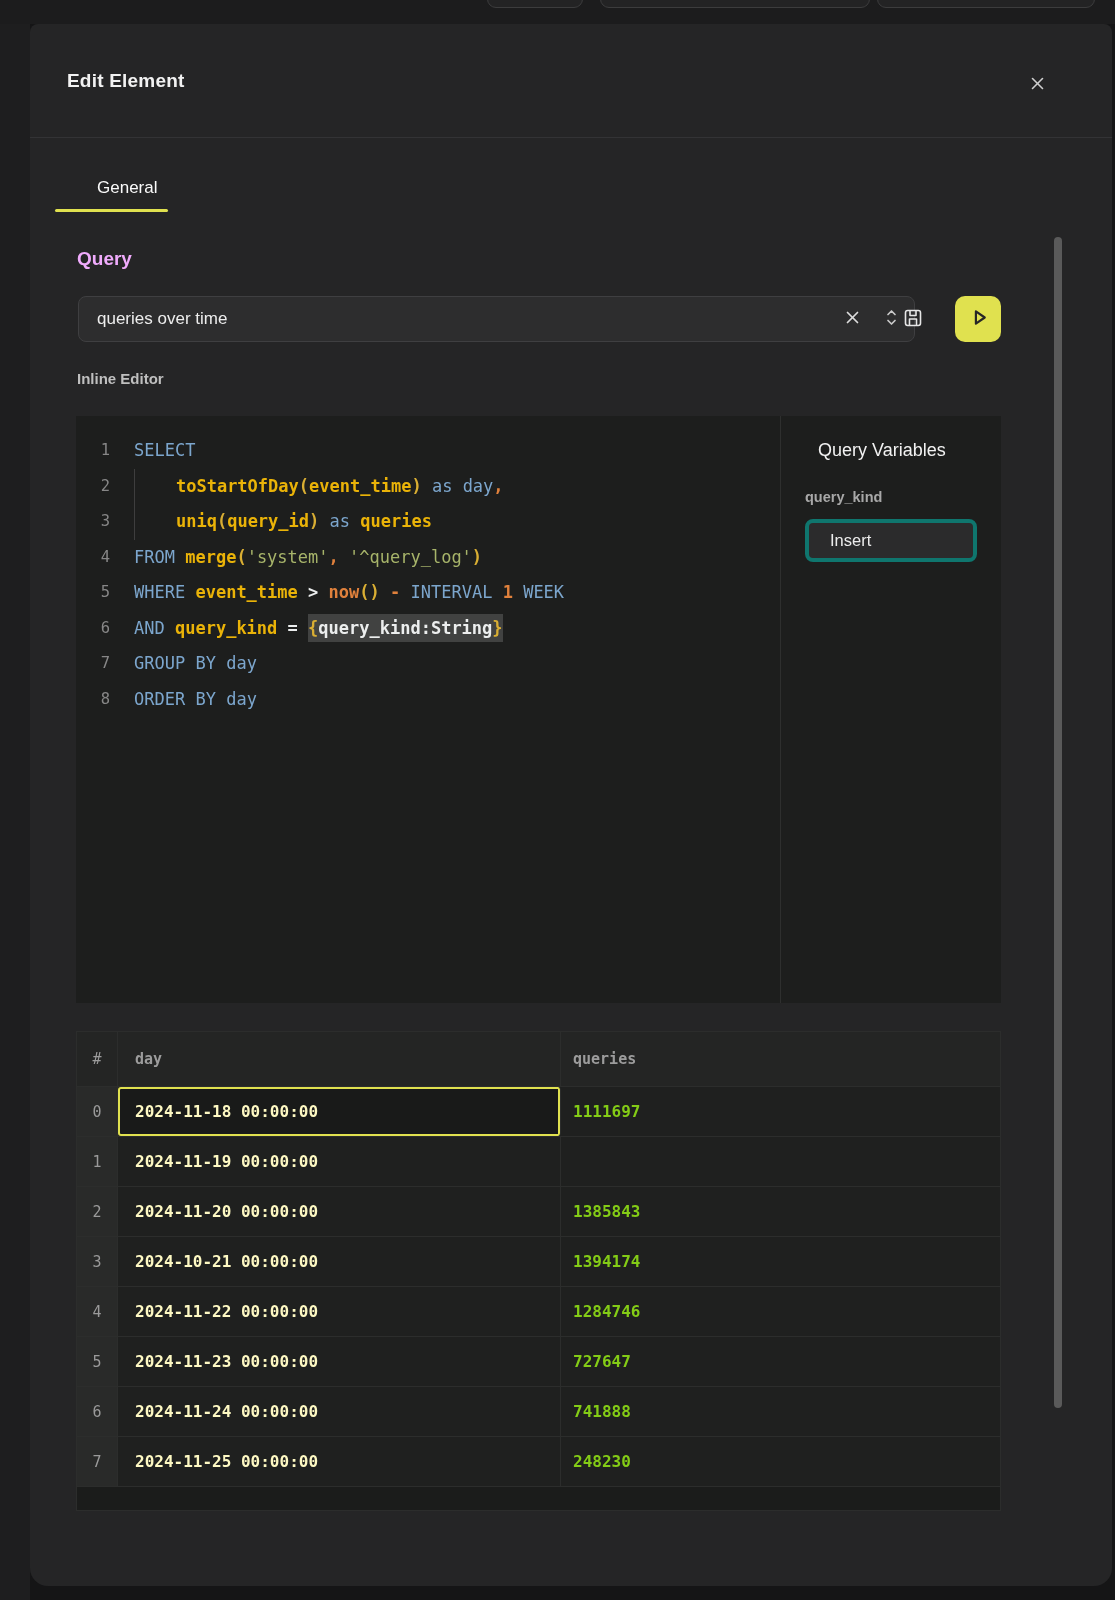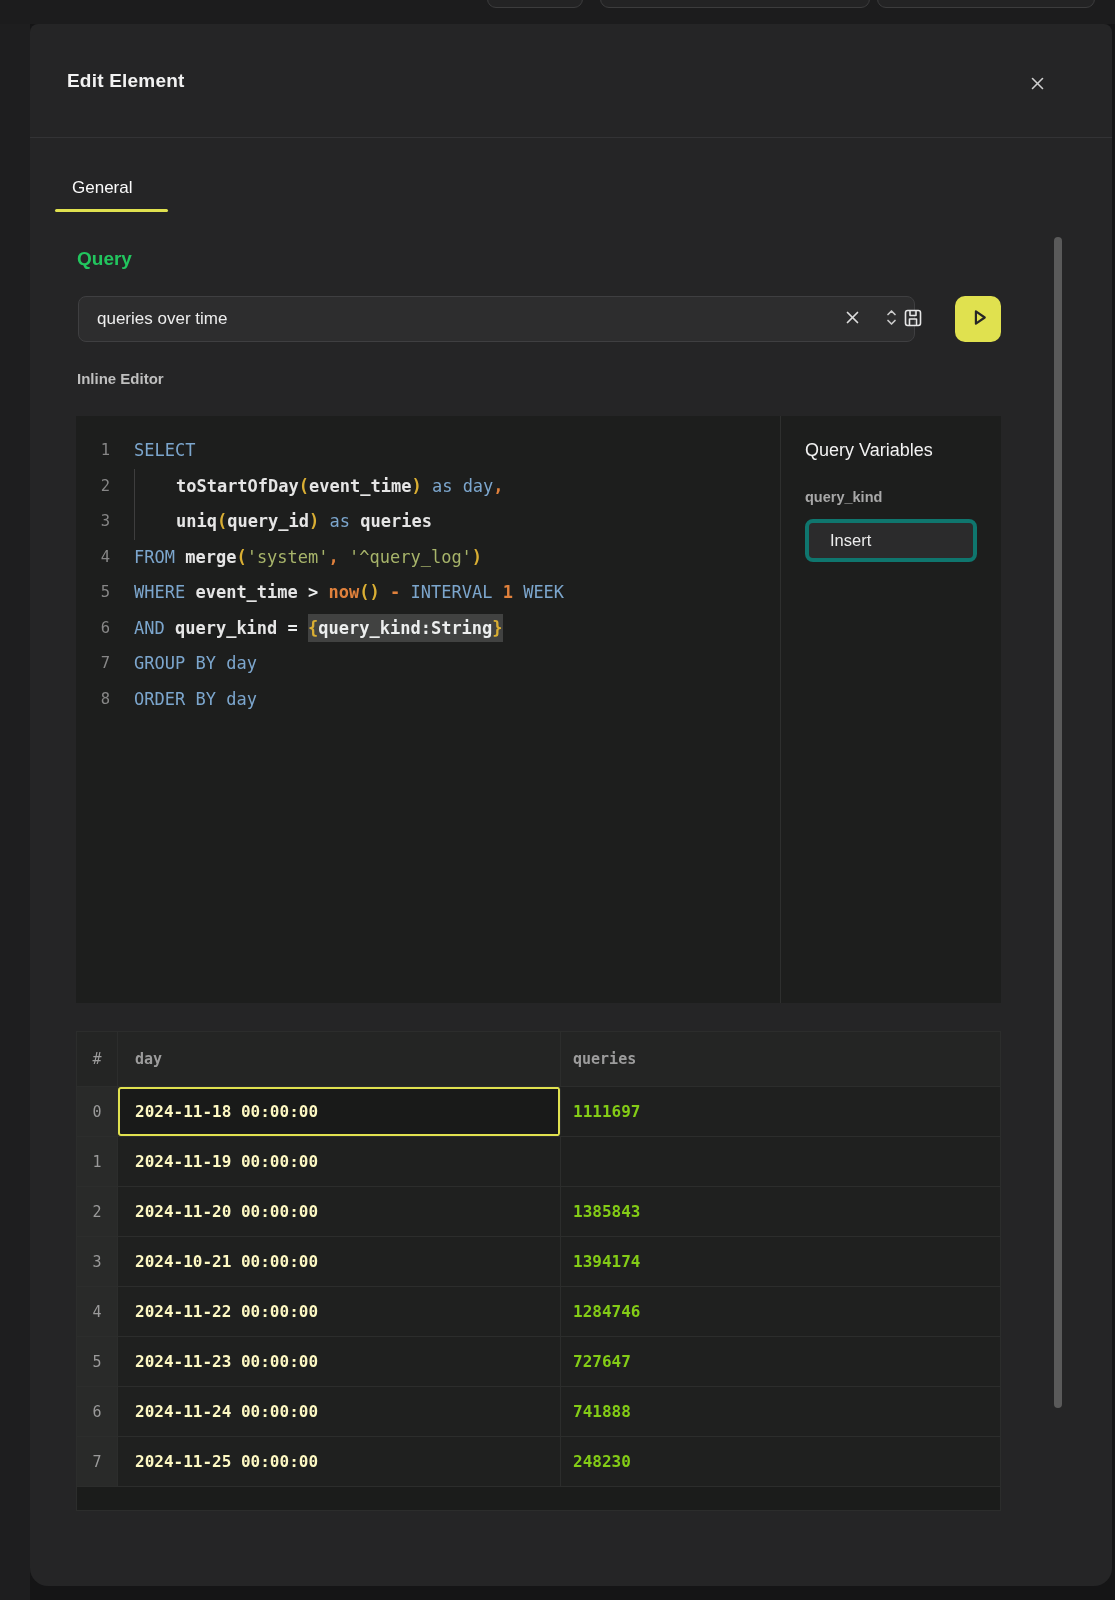--- a/index.html
+++ b/index.html
@@ -23,55 +23,55 @@
 
   
   .modal{position:absolute;left:30px;top:24px;width:1082px;height:1562px;background:#252526;
          border-radius:8px 8px 18px 18px;}
   .modal-title{position:absolute;left:37px;top:46px;font-size:19px;font-weight:600;color:#f2f2f2;letter-spacing:.2px;}
   .close-btn{position:absolute;left:992px;top:44px;width:30px;height:30px;background:none;border:none;cursor:pointer;
              display:flex;align-items:center;justify-content:center;}
   .header-divider{position:absolute;left:0;top:113px;width:100%;height:1px;background:#333335;}
 
   .tab{position:absolute;left:25px;top:148px;padding:6px 17px 14px 17px;cursor:pointer;}
-  .tab-label{font-size:17px;font-weight:500;color:#fafafa;}
+  .tab-label{font-size:17px;font-weight:500;color:#fafafa;margin-left:25px;}
   .tab-underline{position:absolute;left:0;bottom:0;width:113px;height:3px;background:var(--accent);border-radius:2px;}
 
-  .query-heading{position:absolute;left:47px;top:224px;font-size:19px;font-weight:700;color:#22c55e;}
+  .query-heading{position:absolute;left:47px;top:224px;font-size:19px;font-weight:700;color:#f0abfc;}
 
   .select{position:absolute;left:48px;top:272px;width:837px;height:46px;background:#2d2d2e;border:1px solid #3f3f41;
           border-radius:8px;display:flex;align-items:center;padding:0 16px 0 18px;cursor:pointer;}
   .select-value{flex:1;font-size:17px;color:#ededed;}
   .icon-btn{position:absolute;width:30px;height:30px;background:none;border:none;cursor:pointer;
             display:flex;align-items:center;justify-content:center;}
   .clear-btn{left:807px;top:280px;}
   .save-btn{left:868px;top:280px;}
   .play-btn{position:absolute;left:925px;top:272px;width:46px;height:46px;background:var(--accent);
             border:none;border-radius:10px;cursor:pointer;display:flex;align-items:center;justify-content:center;}
 
   .inline-editor-label{position:absolute;left:47px;top:346px;font-size:15px;font-weight:600;color:#bfbfbf;}
 
   
   .editor{position:absolute;left:46px;top:392px;width:925px;height:587px;background:#1d1e1d;display:flex;}
   .code-pane{flex:1;padding-top:17px;overflow:hidden;font-family:"DejaVu Sans Mono",monospace;}
   .code-line{display:flex;height:35.5px;line-height:35.5px;white-space:pre;font-size:17px;}
   .gutter{width:34px;text-align:right;color:#878787;font-size:15.5px;flex:none;}
   .code-text{margin-left:24px;color:#ececec;}
   .tk-kw{color:var(--kw);}
-  .tk-fn{color:#e5e5e5;font-weight:700;}
+  .tk-fn{color:#eab308;font-weight:700;}
   .tk-pa{color:var(--pa);font-weight:700;}
   .tk-str{color:var(--str);}
   .tk-num{color:var(--num);font-weight:600;}
   .tk-wh{color:#eceeee;font-weight:700;}
   .tk-pl{color:#eceeee;}
   .tk-ind{display:inline-block;border-left:1px solid #3e3e3e;}
   .tk-hl{background:#414241;padding:4px 0;}
   .editor-divider{width:1px;background:#2e2f2e;flex:none;}
   .vars-panel{width:220px;flex:none;padding:24px 24px 0 24px;}
-  .vars-title{font-size:18px;font-weight:500;color:#f2f2f2;}
+  .vars-title{font-size:18px;font-weight:500;color:#f2f2f2;margin-left:13px;}
   .var-name{margin-top:28px;font-size:14.5px;font-weight:600;color:#a8a8a8;}
   .insert-btn{margin-top:14px;width:100%;height:43px;background:#2b2b2c;border:4px solid #0f766e;border-radius:8px;
               color:#ececec;font-size:16.5px;text-align:left;padding-left:21px;cursor:pointer;
               font-family:"Liberation Sans",sans-serif;}
 
   
   .results{position:absolute;left:46px;top:1007px;width:925px;background:#1f201f;border:1px solid #2c2d2c;
            font-family:"DejaVu Sans Mono",monospace;}
   .t-row{display:flex;height:50px;border-bottom:1px solid #2c2d2c;}
   .t-head{height:55px;background:#242524;}

